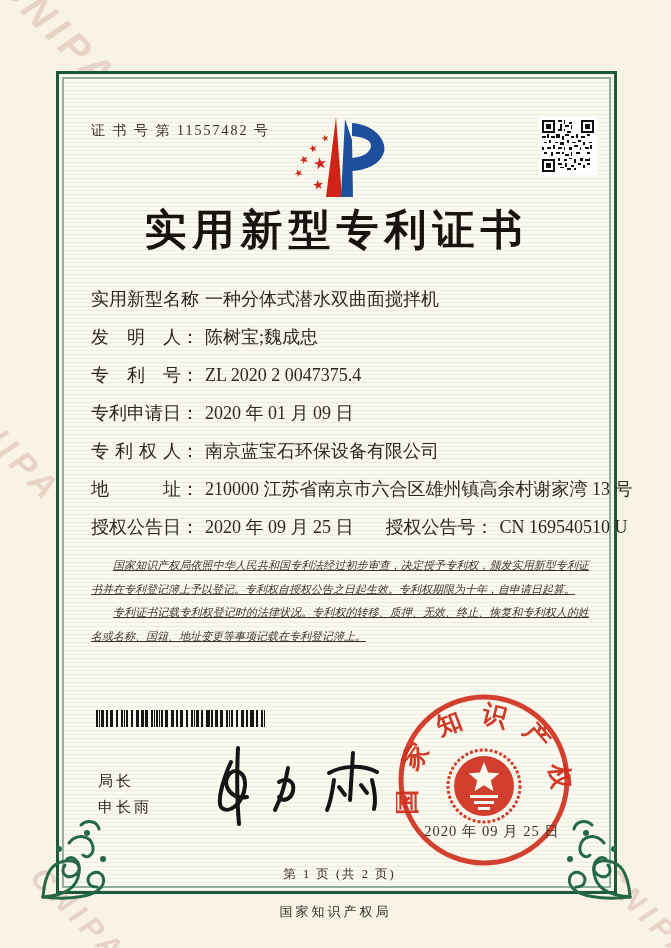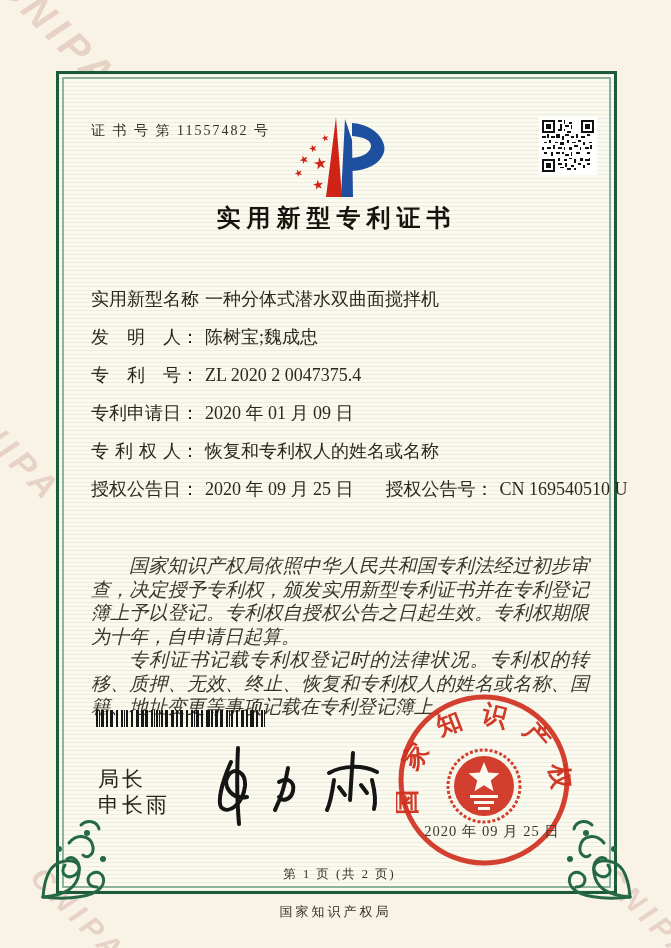--- a/index.html
+++ b/index.html
@@ -33,49 +33,49 @@
   .orn-br { right:-22px; bottom:-12px; transform:scaleX(-1); }
   
   .cert-no {
     position:absolute; left:32px; top:48px; font-size:14px; letter-spacing:2px; color:#33302a;
   }
   .logo { position:absolute; left:227px; top:36px; width:110px; height:92px; }
   .qr { position:absolute; left:480px; top:43px; width:58px; height:58px; background:#fff; padding:3px; }
   .qr svg { width:100%; height:100%; display:block; }
   .doc-title {
     position:absolute; left:0; top:128px; width:100%; text-align:center;
-    font-size:24px; font-weight:600; letter-spacing:6px; color:#17140f;
+    font-size:42px; font-weight:600; letter-spacing:6px; color:#17140f;
   }
   
   .fields { position:absolute; left:32px; top:213px; width:500px; font-size:18px; }
   .frow { height:23px; margin-bottom:15px; white-space:nowrap; }
   .flabel {
     display:inline-block; width:90px; text-align:justify; text-align-last:justify;
     vertical-align:top; color:#2b2820;
   }
   .fcolon { margin-right:6px; }
   .fvalue { color:#2b2820; }
   .grant-pair2 { margin-left:32px; }
   
   .body-text {
     position:absolute; left:32px; top:480px; width:498px;
-    font-size:19px; line-height:23.5px; text-align:justify;
-    font-style:italic; color:#3b362b;
+    font-size:11px; line-height:23.5px; text-align:justify;
+    font-style:italic; color:#3b362b;text-decoration:underline;
   }
   .body-text p { text-indent:2em; }
   
   .barcode {
     position:absolute; left:37px; top:636px; width:170px; height:17px;
     background-image:
       repeating-linear-gradient(90deg,#171717 0 2px,rgba(0,0,0,0) 2px 5px),
       repeating-linear-gradient(90deg,#171717 0 1px,rgba(0,0,0,0) 1px 7px),
       repeating-linear-gradient(90deg,rgba(0,0,0,0) 0 3px,#171717 3px 4px,rgba(0,0,0,0) 4px 11px);
   }
   
-  .signer { position:absolute; left:39px; top:694px; font-size:21px; line-height:26px; letter-spacing:3px; color:#26231c;font-family:Liberation Mono, monospace; }
+  .signer { position:absolute; left:39px; top:694px; font-size:15px; line-height:26px; letter-spacing:3px; color:#26231c; }
   .signature { position:absolute; left:132px; top:668px; width:212px; height:88px; }
   
   .seal { position:absolute; left:337px; top:618px; width:176px; height:176px; }
   .seal svg { width:100%; height:100%; display:block; }
   .seal-date {
     position:absolute; left:348px; top:748px; width:170px; text-align:center;
     font-size:14.5px; letter-spacing:1px; color:#3c382f; z-index:3;
   }
   
   .page-info { position:absolute; left:0; top:792px; width:100%; text-align:center; font-size:12.5px; letter-spacing:2px; color:#33302a;padding-left:6px; }
@@ -237,21 +237,24 @@
       <div class="frow">
         <span class="flabel">发明人</span><span class="fcolon">：</span><span class="fvalue">陈树宝;魏成忠</span>
       </div>
       <div class="frow">
         <span class="flabel">专利号</span><span class="fcolon">：</span><span class="fvalue">ZL 2020 2 0047375.4</span>
       </div>
       <div class="frow">
         <span class="flabel">专利申请日</span><span class="fcolon">：</span><span class="fvalue">2020 年 01 月 09 日</span>
       </div>
       <div class="frow">
-        <span class="flabel">专利权人</span><span class="fcolon">：</span><span class="fvalue">恢复和专利权人的姓名或名称</span>
+        <span class="flabel">专利权人</span><span class="fcolon">：</span><span class="fvalue">南京蓝宝石环保设备有限公司</span>
+      </div>
+      <div class="frow">
+        <span class="flabel">地址</span><span class="fcolon">：</span><span class="fvalue">210000 江苏省南京市六合区雄州镇高余村谢家湾 13 号</span>
       </div>
       <div class="frow">
         <span class="flabel">授权公告日</span><span class="fcolon">：</span><span class="fvalue">2020 年 09 月 25 日</span><span class="flabel grant-pair2">授权公告号</span><span class="fcolon">：</span><span class="fvalue">CN 169540510 U</span>
       </div>
     </div>
 
     <div class="body-text">
       <p>国家知识产权局依照中华人民共和国专利法经过初步审查，决定授予专利权，颁发实用新型专利证书并在专利登记簿上予以登记。专利权自授权公告之日起生效。专利权期限为十年，自申请日起算。</p>
       <p>专利证书记载专利权登记时的法律状况。专利权的转移、质押、无效、终止、恢复和专利权人的姓名或名称、国籍、地址变更等事项记载在专利登记簿上。</p>
     </div>

